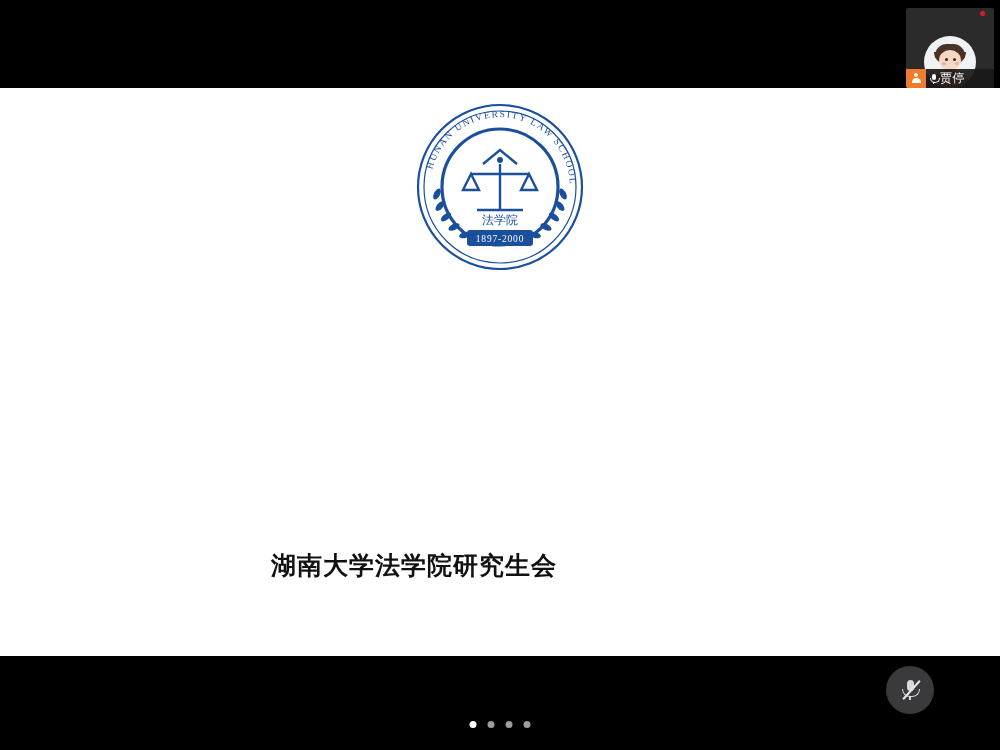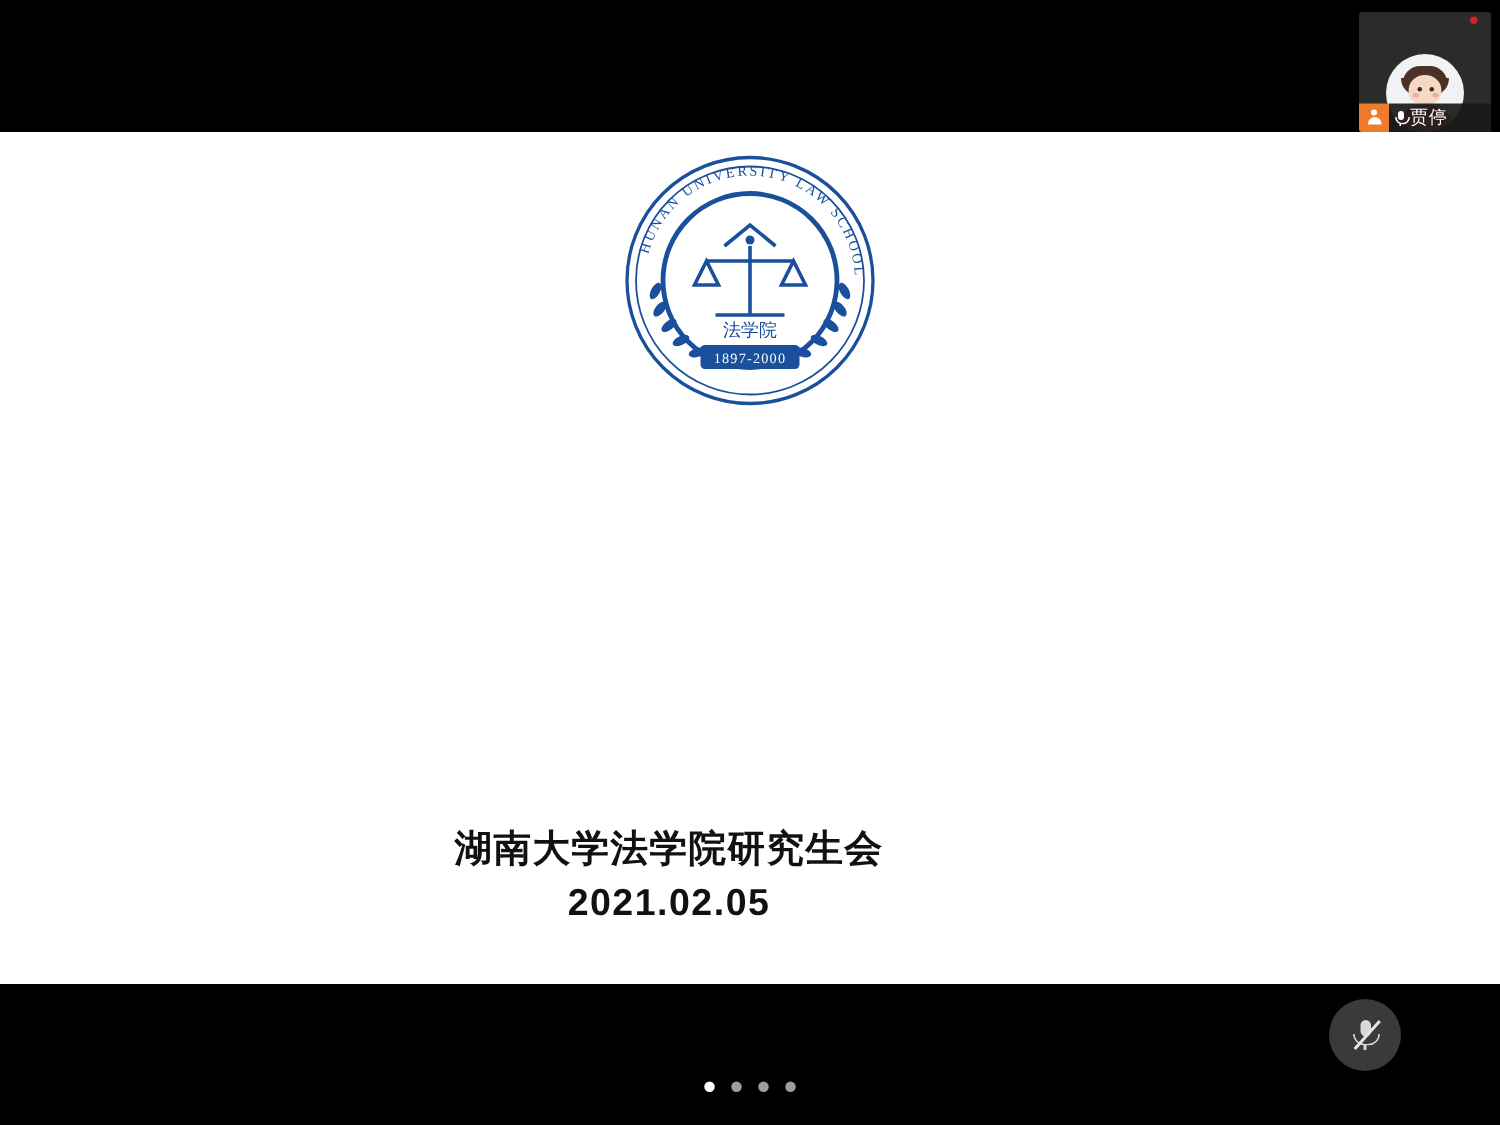--- a/index.html
+++ b/index.html
@@ -260,21 +260,20 @@
   }
 
   
   .sub-zone {
     position: absolute;
     left: 0;
     top: 414px;
     width: 828px;
     height: 154px;
     text-align: center;
-    padding-left: 32px;
   }
   .sub-org {
     margin-top: 47px;
     color: #111111;
     font-size: 25px;
     font-weight: bold;
     letter-spacing: 1px;
   }
   .sub-date {
     margin-top: 6px;
@@ -440,21 +439,20 @@
 
         <rect x="52" y="128" width="66" height="16" rx="3" fill="#1a4f9c"></rect>
         <text x="85" y="140" text-anchor="middle" font-family="&quot;Liberation Serif&quot;, serif" font-size="9.5" fill="#ffffff" letter-spacing="0.8">1897-2000</text>
         <text x="85" y="122" text-anchor="middle" font-family="&quot;Liberation Serif&quot;, serif" font-size="12" fill="#1a4f9c">法学院</text>
       </svg>
     </div>
 
 
     <div class="sub-zone">
       <div class="sub-org">湖南大学法学院研究生会</div>
-      <div class="sub-date">2021.02.05</div>
     </div>
   </div>
 
   <div class="bottombar">
     <div class="mic-button">
       <span class="mic-icon">
         <span class="cap"></span>
           <span class="arc"></span>
           <span class="stem"></span>
           <span class="slash"></span>

